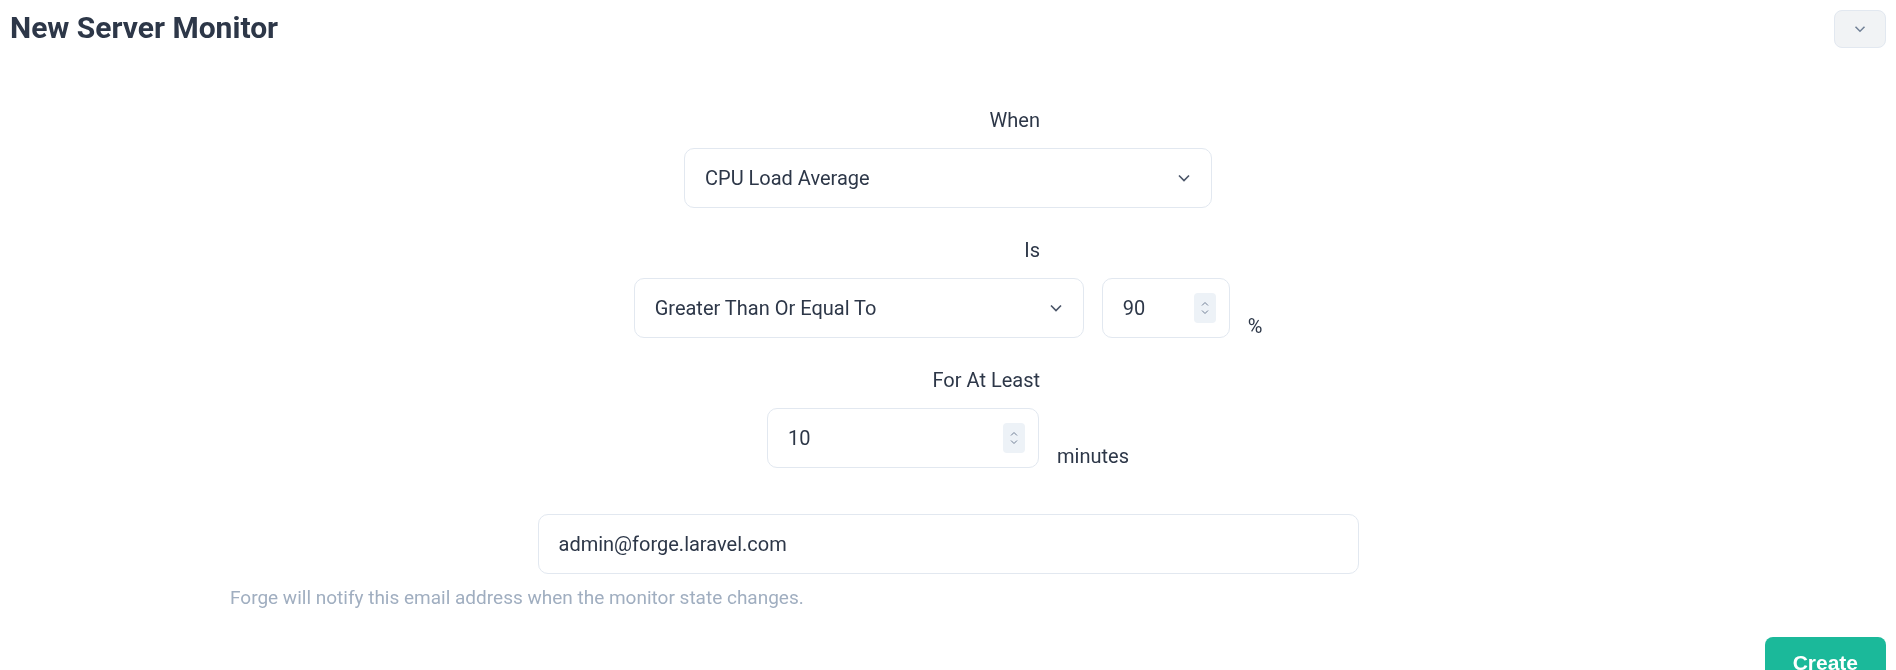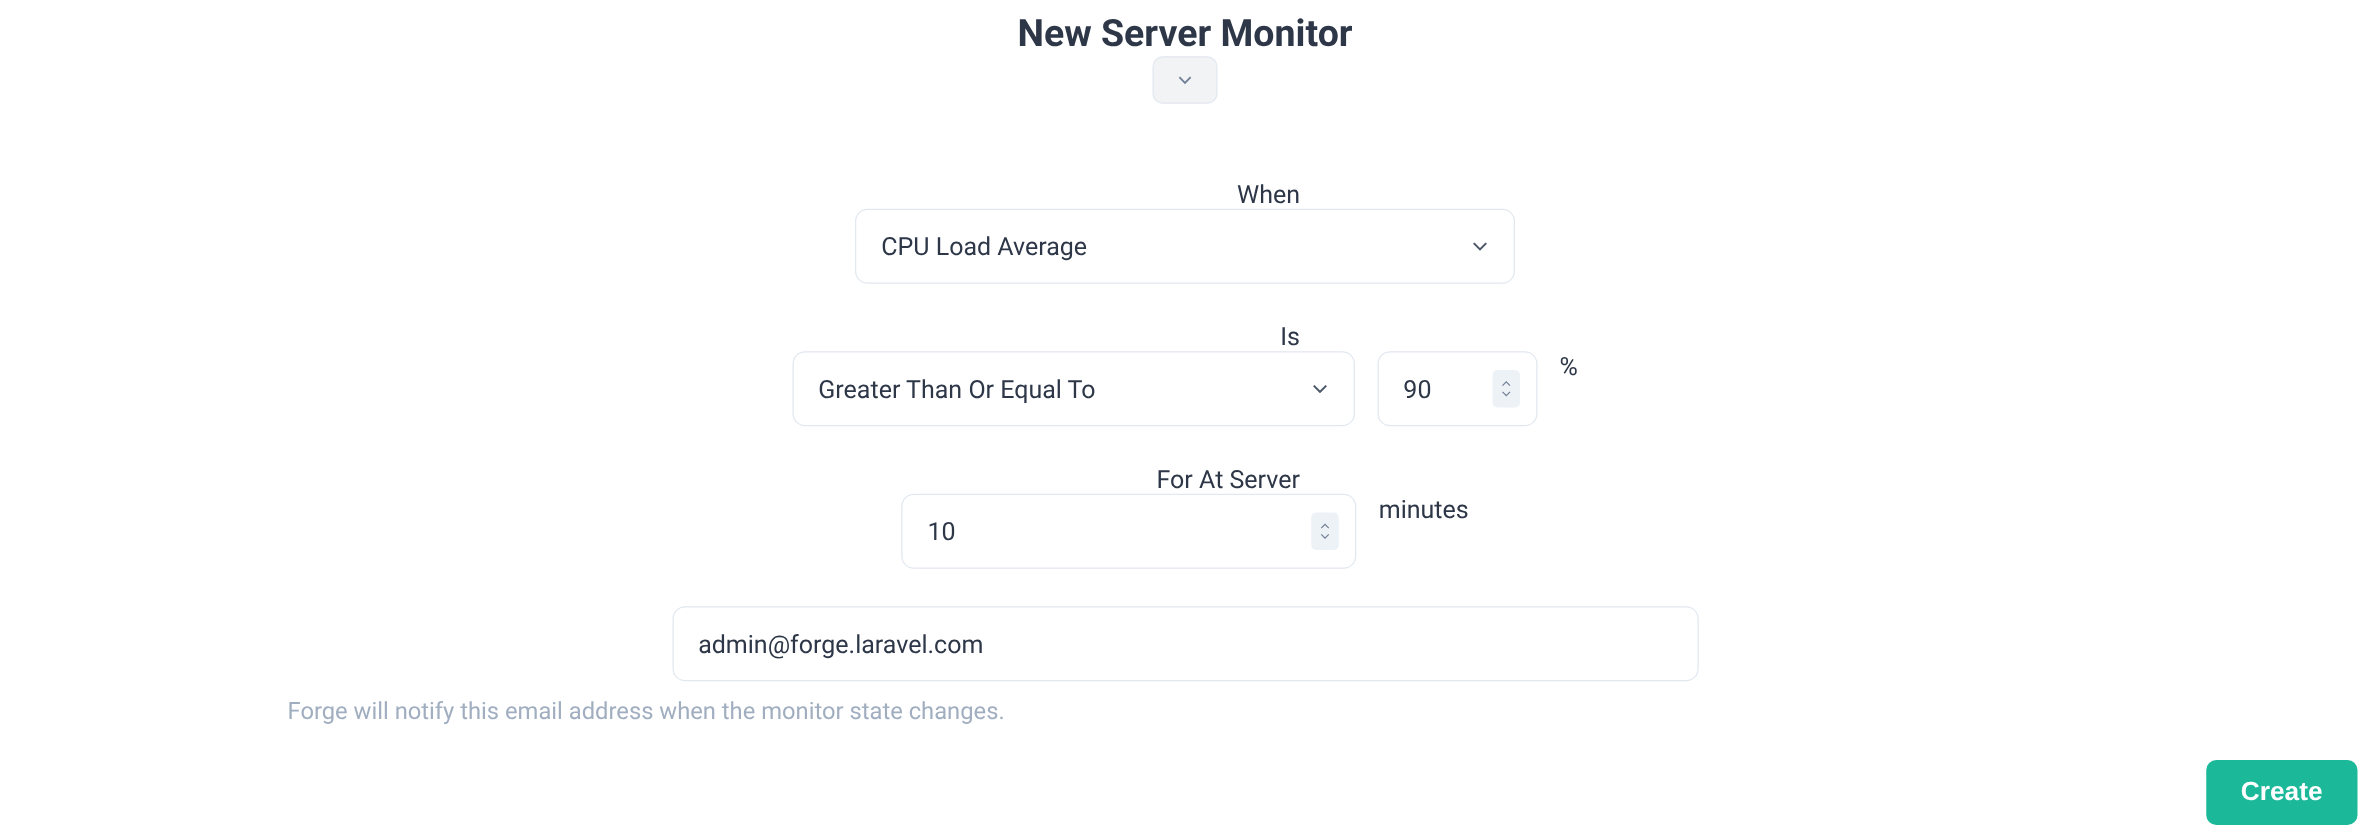--- a/index.html
+++ b/index.html
@@ -10,23 +10,22 @@
     body {
       font-family: -apple-system, BlinkMacSystemFont, "Segoe UI", Roboto, "Helvetica Neue", Arial, sans-serif;
       background: #ffffff;
       color: #2d3748;
       padding: 10px;
       width: 1896px;
     }
     .header-row {
       display: flex;
       justify-content: space-between;
-      align-items: center;
+      align-items: flex-start;
       margin-bottom: 60px;
-      flex-direction: column;
     }
     .title {
       font-size: 30px;
       font-weight: 700;
       color: #2d3748;
     }
     .collapse-btn {
       width: 52px;
       height: 38px;
       background: #f1f3f5;
@@ -52,22 +51,23 @@
     }
     .label-col {
       width: 220px;
       text-align: right;
       padding-right: 18px;
       font-size: 20px;
       color: #2d3748;
     }
     .input-col {
       display: flex;
-      align-items: flex-start;
+      align-items: flex-end;
       gap: 18px;
+      margin-top: 16px;
     }
     .select-wrapper {
       position: relative;
       display: inline-block;
     }
     .select {
       appearance: none;
       -webkit-appearance: none;
       border: 1px solid #e2e8f0;
       border-radius: 10px;
@@ -106,21 +106,21 @@
       font-size: 20px;
       color: #2d3748;
       padding: 16px 40px 16px 20px;
       background: #ffffff;
       min-height: 60px;
     }
     .number-input.threshold {
       width: 128px;
     }
     .number-input.duration {
-      width: 364px;
+      width: 272px;
     }
     .stepper {
       position: absolute;
       right: 14px;
       top: 50%;
       transform: translateY(-50%);
       width: 22px;
       height: 30px;
       background: #edf2f7;
       border-radius: 4px;
@@ -219,21 +219,21 @@
         <svg viewBox="0 0 24 12">
             <polyline points="6 3 12 9 18 3"></polyline>
           </svg>
       </div>
     </div>
     <span class="unit-text">%</span>
   </div>
 </div>
 
 <div class="form-row">
-  <div class="label-col">For At Server</div>
+  <div class="label-col">For At Least</div>
   <div class="input-col">
     <div class="number-input-wrapper">
       <input class="number-input duration" value="10" style="">
       <div class="stepper">
         <svg viewBox="0 0 24 12">
             <polyline points="6 9 12 3 18 9"></polyline>
           </svg>
         <svg viewBox="0 0 24 12">
             <polyline points="6 3 12 9 18 3"></polyline>
           </svg>

